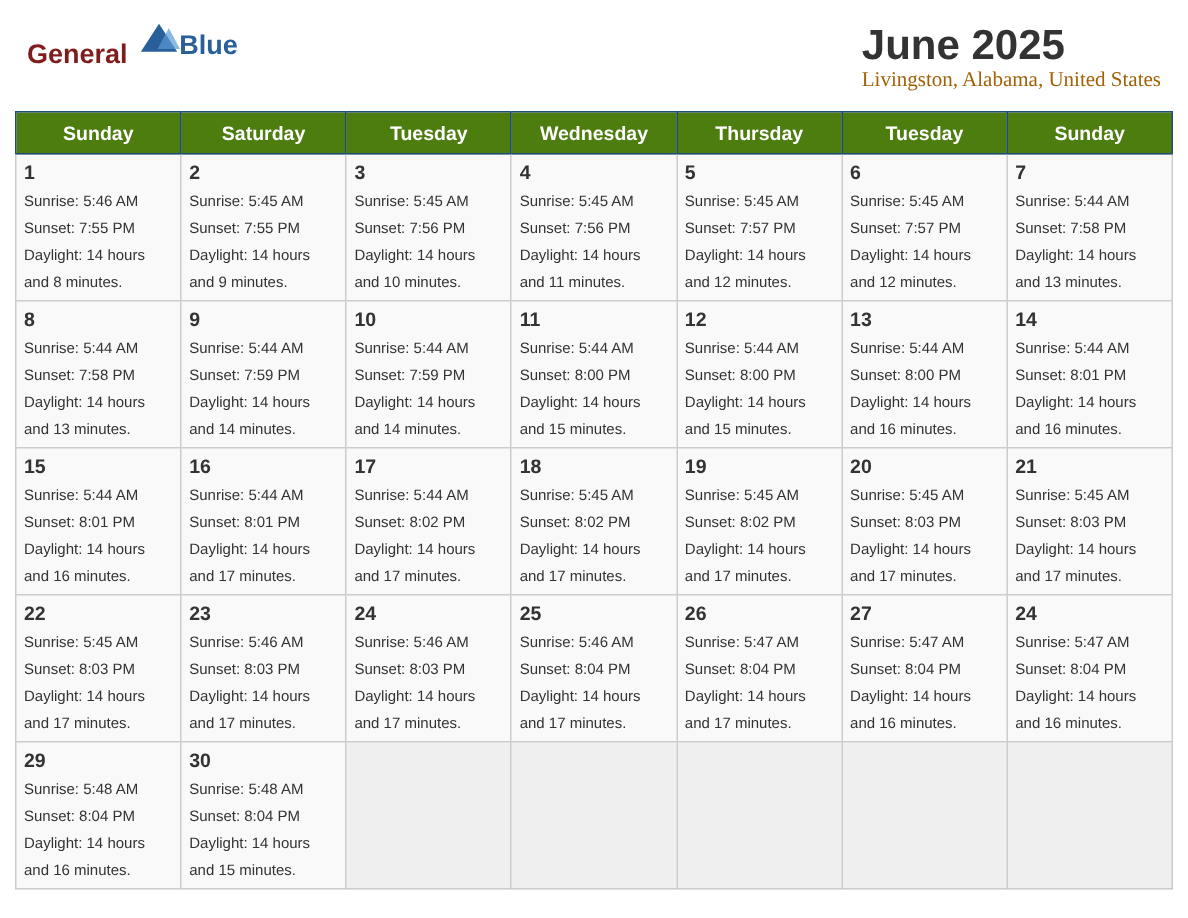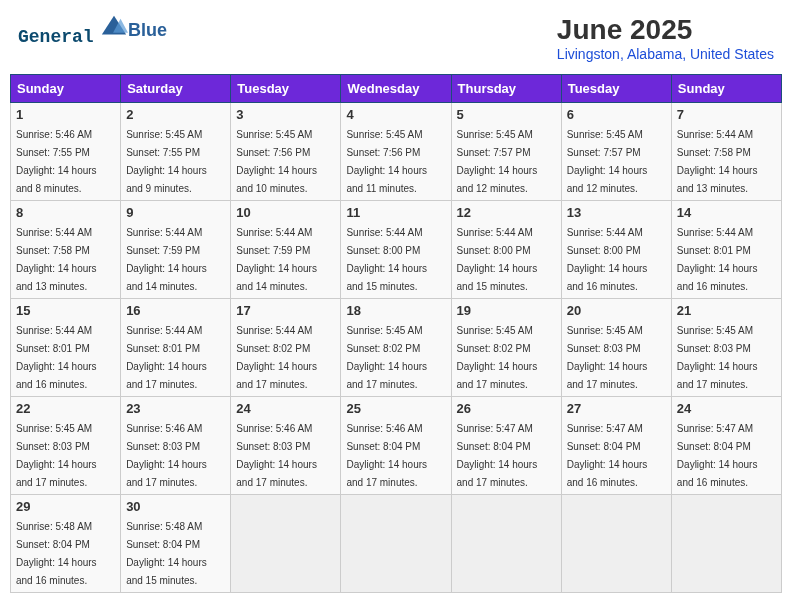--- a/index.html
+++ b/index.html
@@ -17,22 +17,21 @@
       margin-bottom: 8px;
       padding: 4px 8px;
     }
     .logo {
       display: flex;
       align-items: center;
     }
     .logo-text-general {
       font-size: 18px;
       font-weight: bold;
-      color: #0c4a6e;
-      font-family: Liberation Mono, monospace;
+      color: #7f1d1d;
     }
     .logo-text-blue {
       font-size: 18px;
       font-weight: bold;
       color: #2a6099;
       margin-top: 28px;
     }
     .logo-icon {
       width: 28px;
       height: 28px;
@@ -41,31 +40,32 @@
     .title-block {
       text-align: left;
     }
     .month-title {
       font-size: 28px;
       font-weight: bold;
       color: #333;
     }
     .location {
       font-size: 14px;
-      color: #1d4ed8;
+      color: #a16207;
+      font-family: Liberation Serif, serif;
     }
     .calendar {
       width: 100%;
       border-collapse: collapse;
       border: 1px solid #ccc;
     }
     .calendar th {
-      background-color: #6d28d9;
+      background-color: #4d7c0f;
       color: #fff;
-      text-align: left;
+      text-align: center;
       padding: 6px 6px;
       font-size: 13px;
       border: 1px solid #1e4d7a;
     }
     .calendar td {
       border: 1px solid #ccc;
       vertical-align: top;
       padding: 4px 5px;
       width: calc(100% / 7);
       background-color: #f9f9f9;

